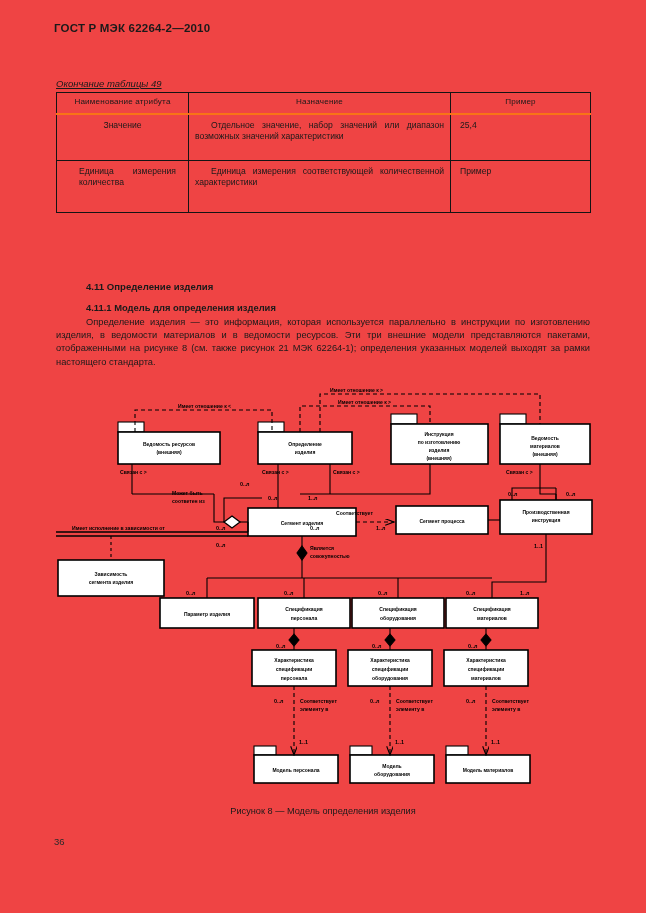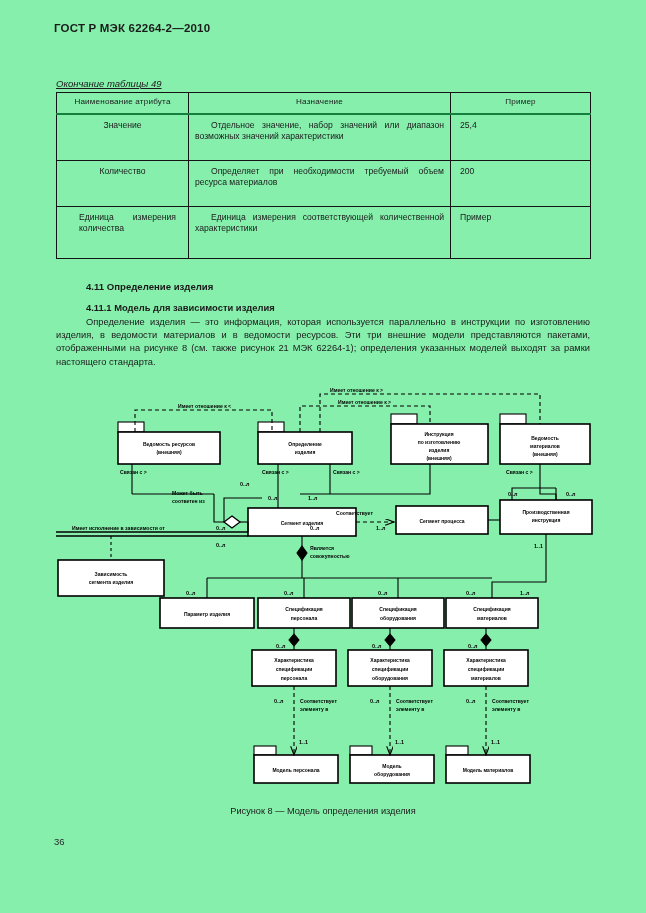--- a/index.html
+++ b/index.html
@@ -8,21 +8,21 @@
     background: #ffffff;
   }
   body {
     font-family: "Liberation Sans", sans-serif;
     color: #1a1a1a;
   }
   #page {
     position: relative;
     width: 646px;
     height: 913px;
-    background: #86efac;
+    background: #ef4444;
     overflow: hidden;
   }
 
   
   .std-header {
     position: absolute;
     left: 54px;
     top: 22px;
     font-size: 11.5px;
     font-weight: bold;
@@ -55,21 +55,21 @@
     padding: 5px 6px 6px 6px;
     line-height: 1.32;
   }
   .attr-table th {
     text-align: center;
     font-weight: normal;
     font-size: 8.1px;
     padding: 4px 4px 5px 4px;
     letter-spacing: 0.2px;
   }
-  .attr-table thead tr th { border-bottom: 2px solid #15803d; }
+  .attr-table thead tr th { border-bottom: 2px solid #f97316; }
   .col-name { width: 132px; }
   .col-purpose { width: 262px; }
   .col-example { width: 140px; }
   td.c-name {
     text-align: justify;
     text-align-last: justify;
     padding-left: 22px;
     padding-right: 12px;
   }
   td.c-name.single {
@@ -166,35 +166,30 @@
         <th>Назначение</th>
         <th>Пример</th>
       </tr>
     </thead>
     <tbody>
       <tr class="row-h-1">
         <td class="c-name single">Значение</td>
         <td class="c-purpose">Отдельное значение, набор значений или диапазон возможных значений характеристики</td>
         <td class="c-example">25,4</td>
       </tr>
-      <tr class="row-h-3">
-        <td class="c-name single">Количество</td>
-        <td class="c-purpose">Определяет при необходимости требуемый объем ресурса материалов</td>
-        <td class="c-example">200</td>
-      </tr>
       <tr class="row-h-4">
         <td class="c-name">Единица измерения количества</td>
         <td class="c-purpose">Единица измерения соответствующей количественной характеристики</td>
         <td class="c-example">Пример</td>
       </tr>
     </tbody>
   </table>
 
   <div class="sec-h1">4.11 Определение изделия</div>
-  <div class="sec-h2">4.11.1 Модель для зависимости изделия</div>
+  <div class="sec-h2">4.11.1 Модель для определения изделия</div>
   <div class="body-par">Определение изделия — это информация, которая используется параллельно в инструкции по изготовлению изделия, в ведомости материалов и в ведомости ресурсов. Эти три внешние модели представляются пакетами, отображенными на рисунке 8 (см. также рисунок 21 МЭК 62264-1); определения указанных моделей выходят за рамки настоящего стандарта.</div>
 
   <div id="diagram">
     <svg width="646" height="410" viewBox="0 0 646 410" xmlns="http://www.w3.org/2000/svg">
       <defs>
         <marker id="arrOpen" markerWidth="9" markerHeight="9" refX="8" refY="3" orient="auto">
           <path d="M0,0 L8,3 L0,6" fill="none" stroke="#000" stroke-width="1"></path>
         </marker>
       </defs>
 

